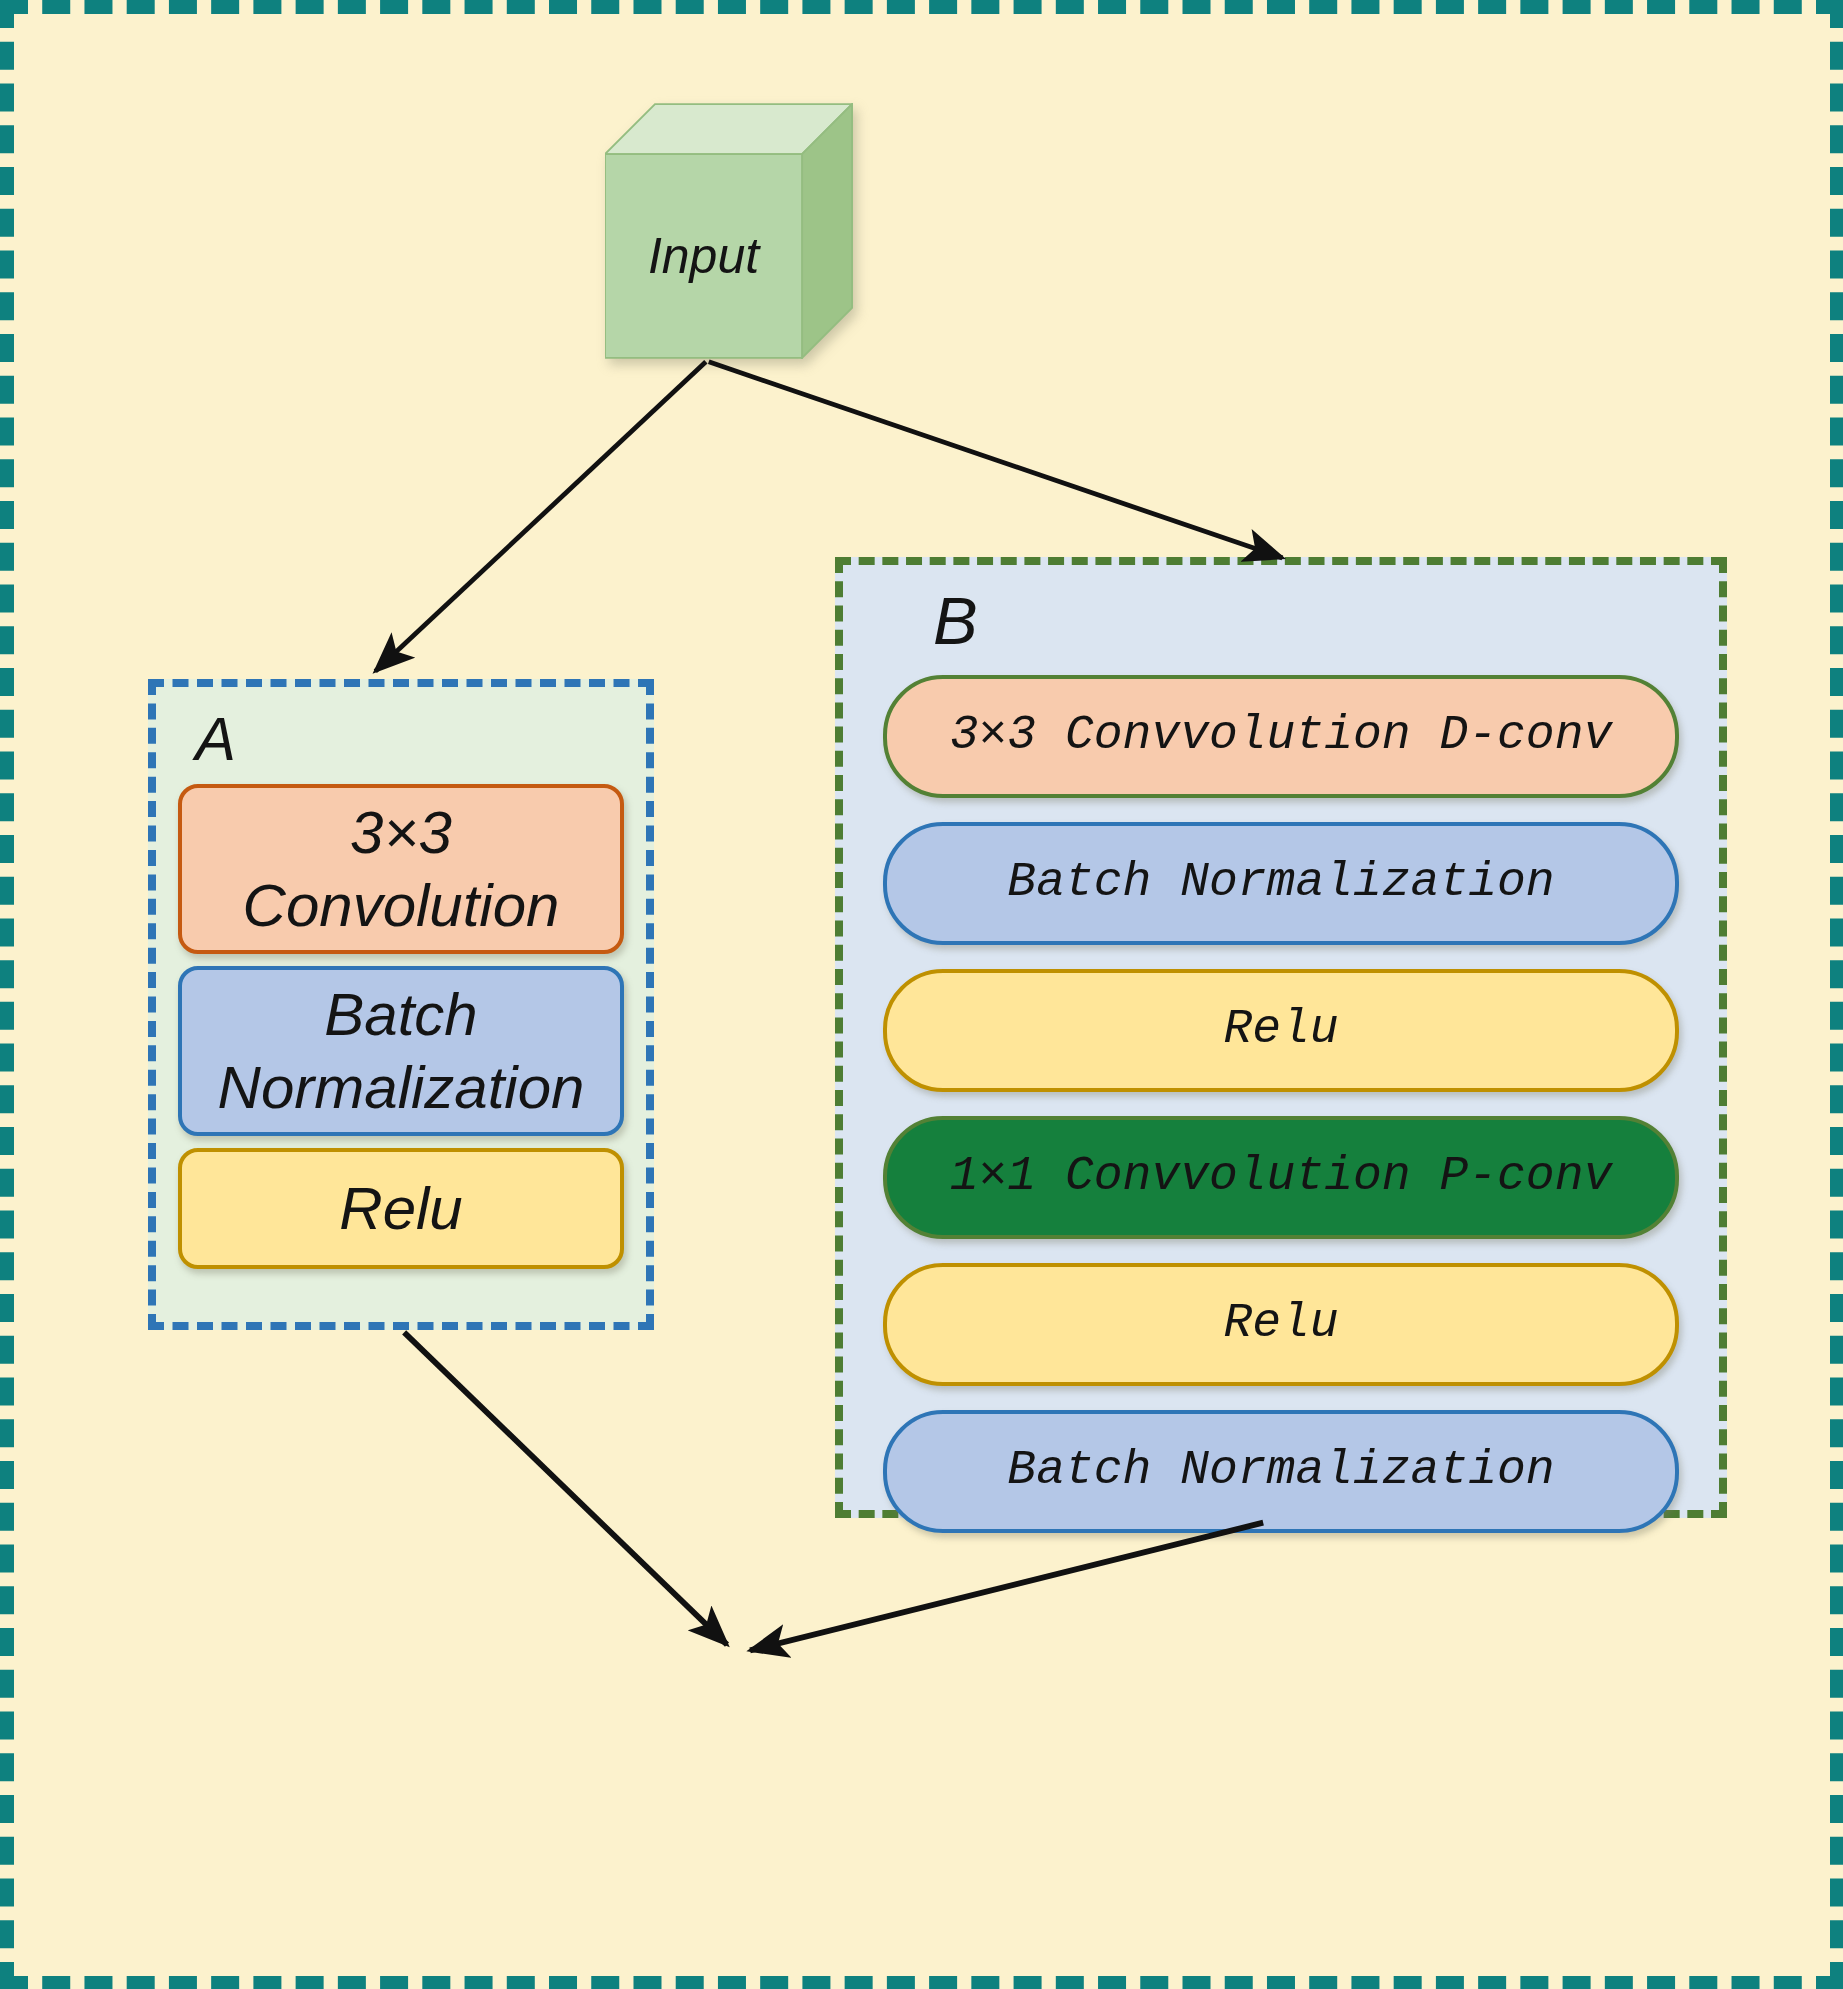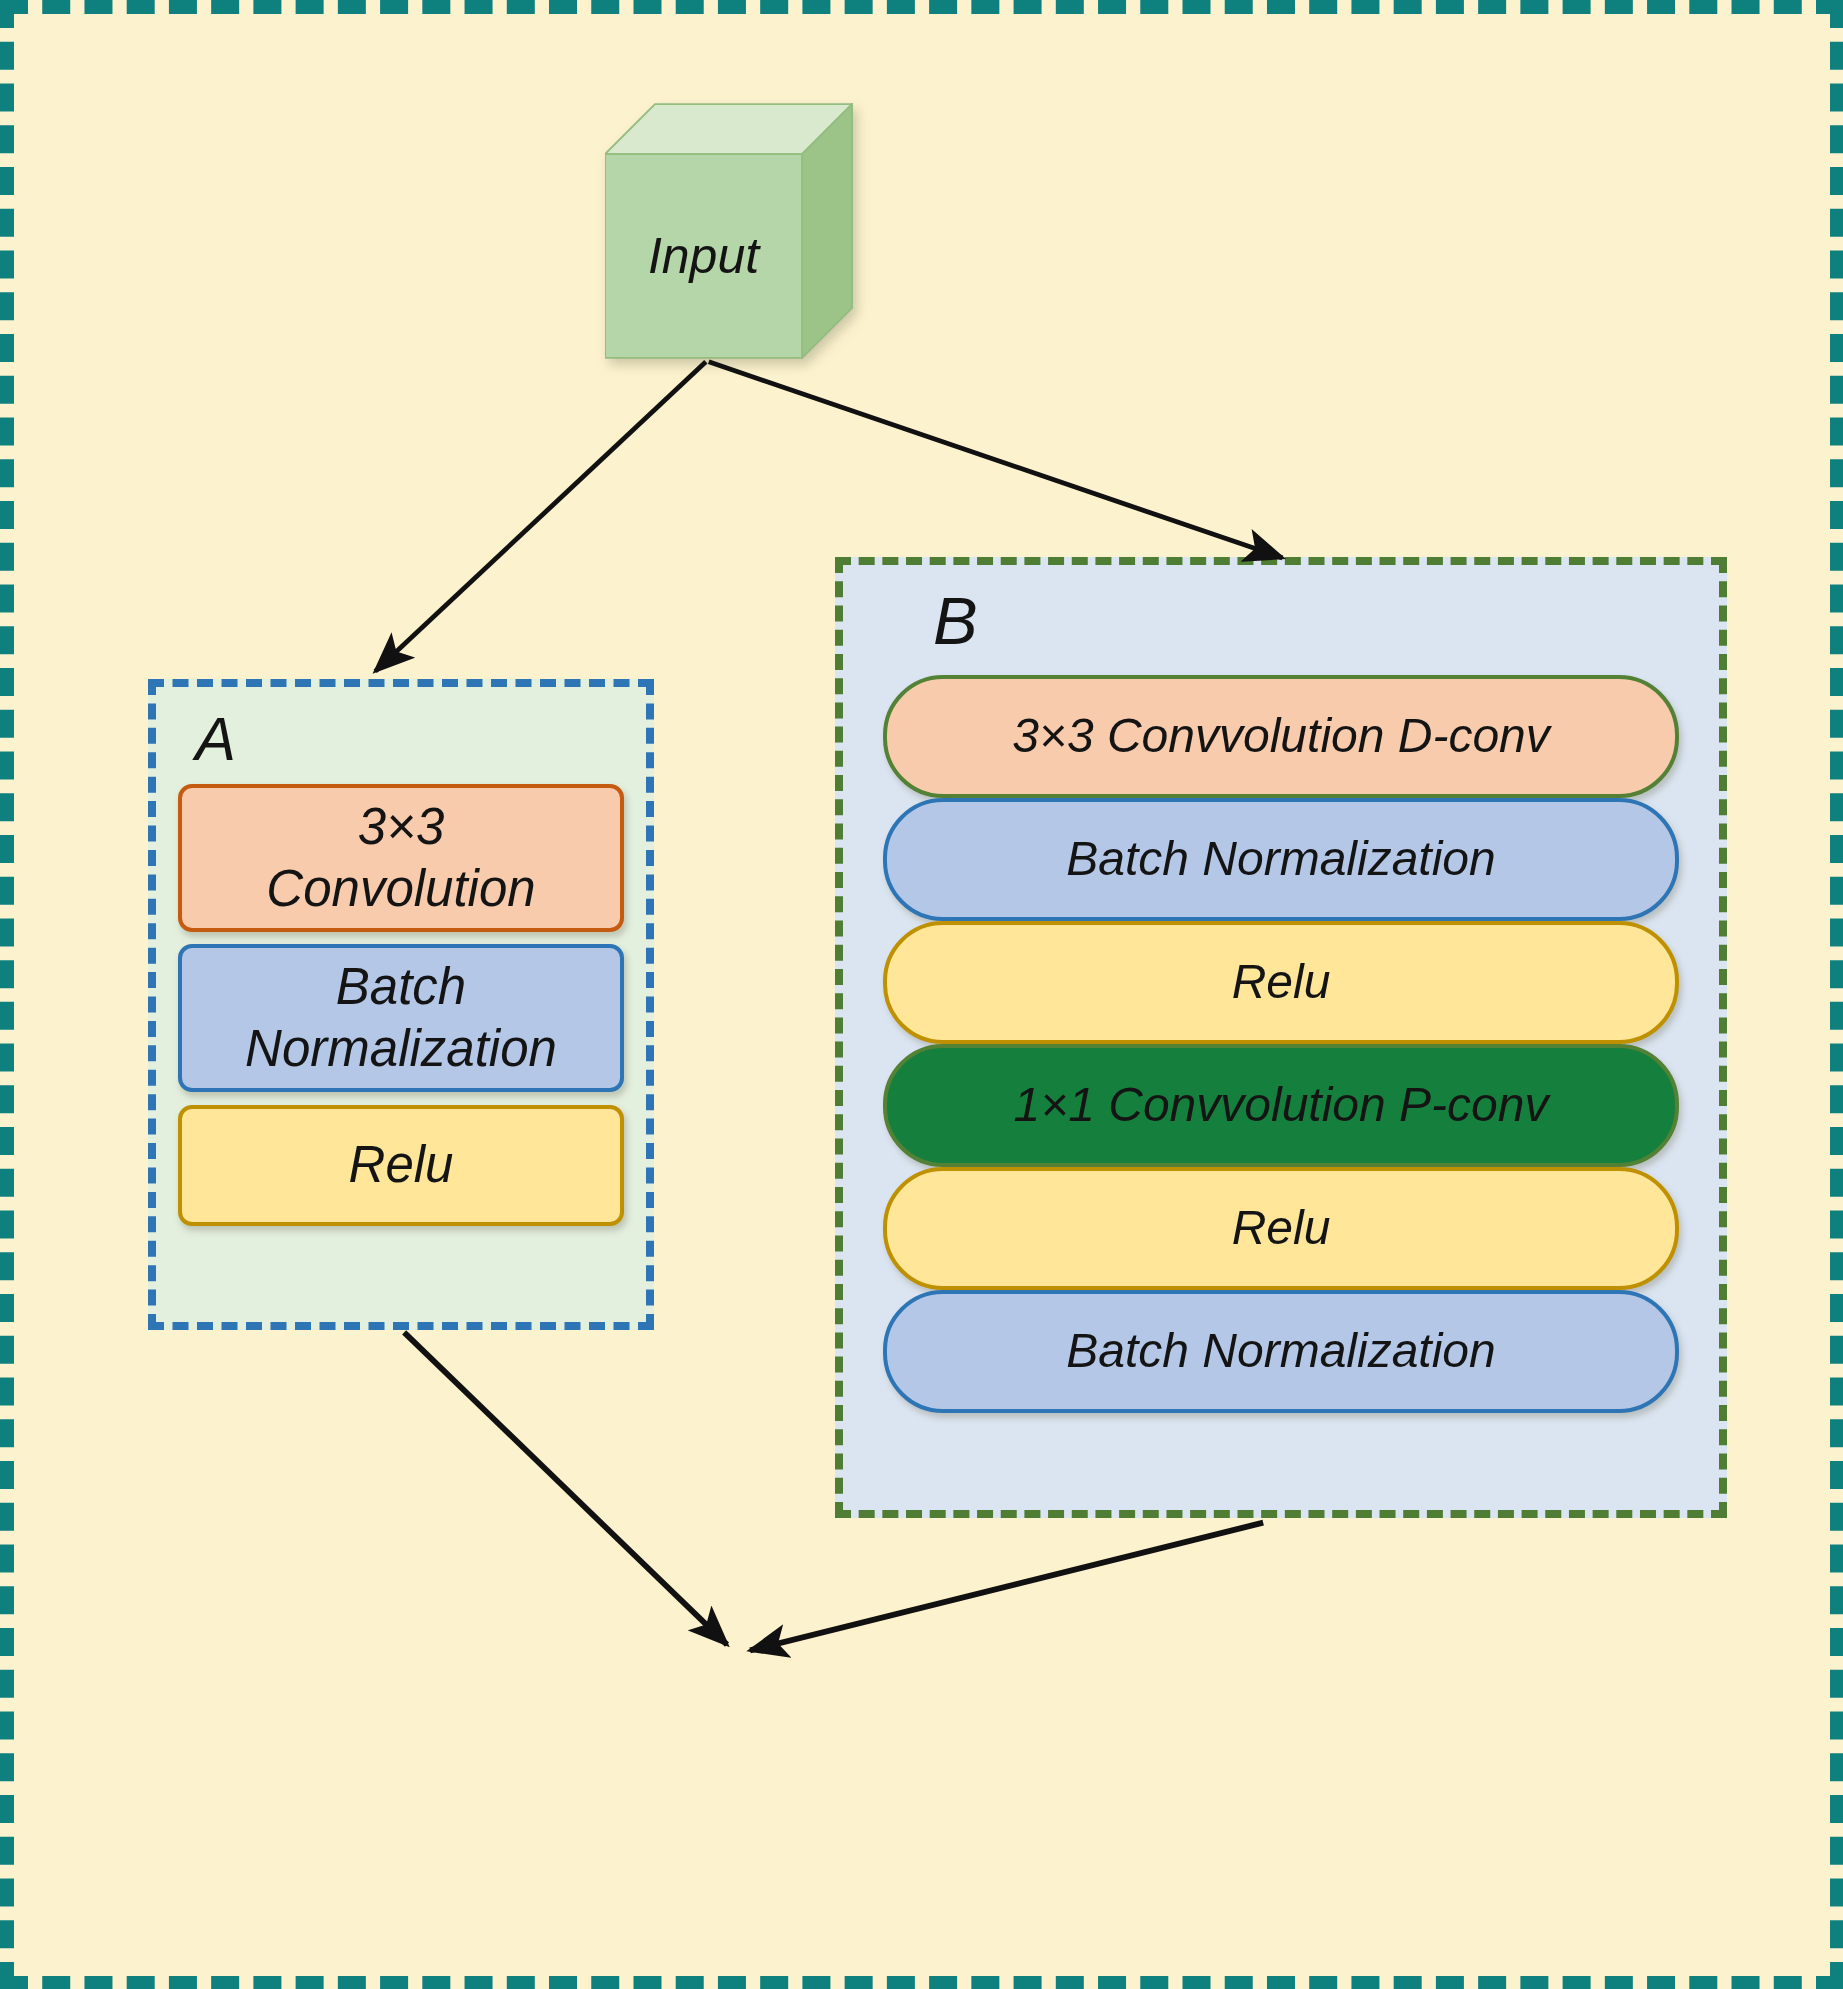--- a/index.html
+++ b/index.html
@@ -39,32 +39,32 @@
     background:#dbe5f1;border:8.6px dashed #4e7d33;
     padding:7.7px 40px;
   }
   .panel-label{
     font-style:italic;color:#141414;
   }
   .panel-a .panel-label{font-size:61px;margin:11.5px 0 9.6px 17.3px;}
   .panel-b .panel-label{font-size:67px;margin:9.6px 0 15.4px 50px;}
   .layers{display:flex;flex-direction:column;}
   .panel-a .layers{gap:12.5px;}
-  .panel-b .layers{gap:0;}
+  .panel-b .layers{gap:24px;font-family:Liberation Mono, monospace;}
   .layer{
     box-sizing:border-box;
     display:flex;align-items:center;justify-content:center;
     text-align:center;
     border:4.8px solid #000;
     font-style:italic;color:#141414;
     box-shadow:2.9px 4.8px 6.7px rgba(120,120,100,.35);
     background:#fff;
   }
   .panel-a .layer{
-    min-height:121px;border-radius:14px;font-size:51px;
+    min-height:121px;border-radius:20px;font-size:60px;
     padding:7.7px 46px;line-height:1.22;
   }
   .panel-b .layer{
     min-height:123px;border-radius:60px;font-size:48px;
     padding:7.7px 19px;line-height:1.2;
   }
 </style>
 </head>
 <body>
 

